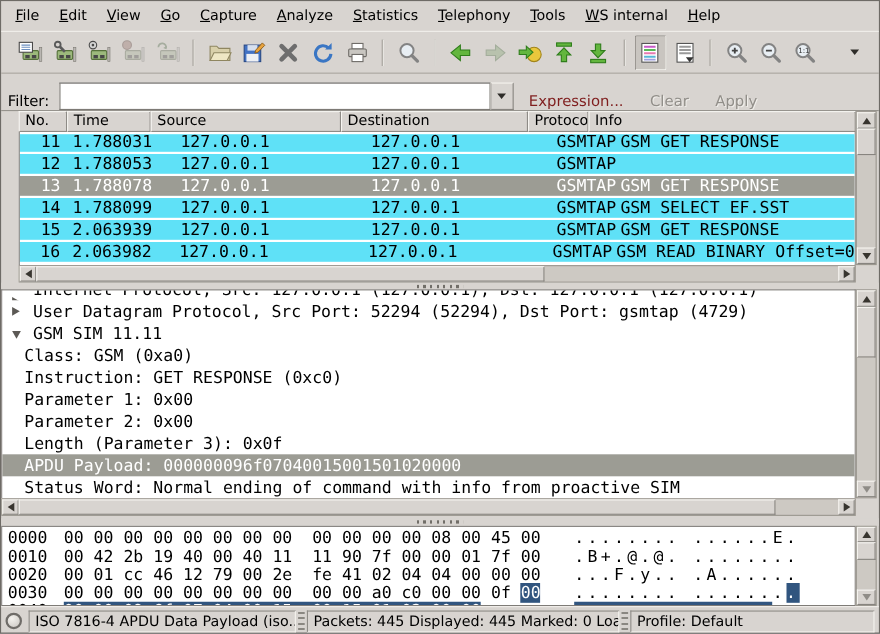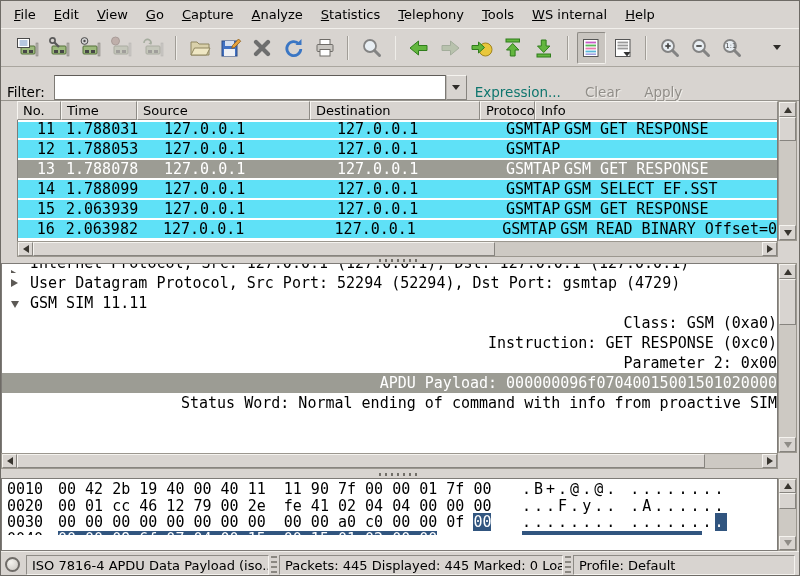--- a/index.html
+++ b/index.html
@@ -29,21 +29,21 @@
   #filterbar{ position:absolute; top:66px; left:0; right:0; height:34px;
     display:flex; align-items:flex-end; padding:0 6px; font-size:13.5px;
     border-bottom:1px solid #96938d; }
   #filterlabel{ margin-right:9px; }
   #filterinput{ width:392px; height:25px; border:1px solid #7d7a75;
     border-top-color:#5f5c58; background:#fff; font-size:13px; padding:0 4px; outline:none; }
   .combo-btn{ width:21px; height:25px; background:#d8d4d0;
     border:1px solid; border-color:#f5f3ef #87847f #87847f #b9b5b0;
     display:flex; align-items:center; justify-content:center; }
   .flatbtn{ margin-left:24px; }
-  #expr-btn{ margin-left:8px; color:#0f766e; }
+  #expr-btn{ margin-left:14px; color:#7f1d1d; }
   .disabled-label{ color:#918e89; text-shadow:1px 1px 0 #efede9; }
   
   #packetpane{ position:absolute; top:100px; left:16px; right:0; height:156px; }
   #plheader{ position:absolute; top:0; left:0; right:21px; height:19px; display:flex; }
   .hcell{ background:#d8d4d0; border:1px solid; border-color:#f7f5f1 #8e8b86 #8e8b86 #f7f5f1;
     font-size:13px; padding:1px 0 0 5px; overflow:hidden; white-space:nowrap; }
   #plbody{ position:absolute; top:19px; bottom:16px; left:0; right:21px; background:#fff;
     border-left:1px solid #7e7b77; border-right:1px solid #7e7b77; overflow:hidden; padding-top:2px;
     font-family:"DejaVu Sans Mono","Liberation Mono",monospace; font-size:15px; }
   .plrow{ display:flex; height:20px; line-height:18px; border-bottom:2px solid #fff; white-space:pre; }
@@ -72,21 +72,21 @@
   
   .splitter{ position:absolute; left:0; right:0; background:#d8d4d0; display:flex;
     align-items:center; justify-content:center; }
   .grip{ width:42px; height:3px;
     background:repeating-linear-gradient(90deg,#716e68 0 2px,transparent 2px 6px); }
   
   #detailspane{ position:absolute; top:262px; left:0; right:21px; height:190px; background:#fff;
     border:1px solid #7e7b77; border-bottom:none; overflow:hidden;
     font-family:"DejaVu Sans Mono","Liberation Mono",monospace; font-size:15px; }
   .dline{ position:relative; height:20px; line-height:20px; padding-left:28px; white-space:pre; }
-  .dline.child{ padding-left:20px;text-align:right; }
+  .dline.child{ padding-left:20px; }
   .dline.dsel{ background:#9c9c94; color:#fff; }
   .dline.clip{ height:9px; overflow:hidden; }
   .dline.clip span{ display:block; margin-top:-11px; }
   .exp{ position:absolute; left:9px; top:7px; width:0; height:0; }
   .exp.right{ border-top:4px solid transparent; border-bottom:4px solid transparent; border-left:7px solid #5c5955; top:6px; }
   .exp.down{ border-left:4px solid transparent; border-right:4px solid transparent; border-top:7px solid #5c5955; top:8px; }
   
   #hexpane{ position:absolute; top:477px; left:0; right:21px; height:73px; background:#fff;
     border:1px solid #7e7b77; overflow:hidden; padding-top:2px;
     font-family:"DejaVu Sans Mono","Liberation Mono",monospace; font-size:15px; }
@@ -404,21 +404,23 @@
   <div class="splitter" style="top:256px;height:6px;">
       <span class="grip"></span>
     </div>
 
   <div id="detailspane">
     <div class="dline clip"><i class="exp right"></i><span>Internet Protocol, Src: 127.0.0.1 (127.0.0.1), Dst: 127.0.0.1 (127.0.0.1)</span></div>
     <div class="dline"><i class="exp right"></i><span>User Datagram Protocol, Src Port: 52294 (52294), Dst Port: gsmtap (4729)</span></div>
     <div class="dline"><i class="exp down"></i><span>GSM SIM 11.11</span></div>
     <div class="dline child"><span>Class: GSM (0xa0)</span></div>
     <div class="dline child"><span>Instruction: GET RESPONSE (0xc0)</span></div>
+    <div class="dline child"><span>Parameter 1: 0x00</span></div>
     <div class="dline child"><span>Parameter 2: 0x00</span></div>
+    <div class="dline child"><span>Length (Parameter 3): 0x0f</span></div>
     <div class="dline child dsel"><span>APDU Payload: 000000096f07040015001501020000</span></div>
     <div class="dline child"><span>Status Word: Normal ending of command with info from proactive SIM</span></div>
   </div>
   <div class="vscroll" style="top:262px;height:190px;">
     <div class="sbtn" style="top:0;left:0;right:0;height:15px">
         <span class="arr-up"></span>
       </div>
     <div class="thumb" style="top:15px;left:0;right:0;height:46px"></div>
     <div class="sbtn" style="bottom:0;left:0;right:0;height:15px">
         <span class="arr-down arr-dim"></span>
@@ -432,20 +434,21 @@
     <div class="sbtn" style="right:0;top:0;bottom:0;width:15px">
         <span class="arr-right"></span>
       </div>
   </div>
 
   <div class="splitter" style="top:470px;height:7px;">
       <span class="grip"></span>
     </div>
 
   <div id="hexpane">
+    <div class="hexrow"><span class="hoff">0000</span><span class="hhx"><span>00 00 00 00 00 00 00 00  00 00 00 00 08 00 45 00</span><span class="bsel"></span></span><span class="hasc"><span>........ ......E.</span><span class="bsel"></span></span></div>
     <div class="hexrow"><span class="hoff">0010</span><span class="hhx"><span>00 42 2b 19 40 00 40 11  11 90 7f 00 00 01 7f 00</span><span class="bsel"></span></span><span class="hasc"><span>.B+.@.@. ........</span><span class="bsel"></span></span></div>
     <div class="hexrow"><span class="hoff">0020</span><span class="hhx"><span>00 01 cc 46 12 79 00 2e  fe 41 02 04 04 00 00 00</span><span class="bsel"></span></span><span class="hasc"><span>...F.y.. .A......</span><span class="bsel"></span></span></div>
     <div class="hexrow"><span class="hoff">0030</span><span class="hhx"><span>00 00 00 00 00 00 00 00  00 00 a0 c0 00 00 0f </span><span class="bsel">00</span></span><span class="hasc"><span>........ .......</span><span class="bsel">.</span></span></div>
     <div class="hexrow clip"><span class="hoff">0040</span><span class="hhx"><span></span><span class="bsel">00 00 09 6f 07 04 00 15  00 15 01 02 00 00</span></span><span class="hasc"><span></span><span class="bsel">...o.... ......</span></span></div>
   </div>
   <div class="vscroll" style="top:477px;height:73px;">
     <div class="sbtn" style="top:0;left:0;right:0;height:14px">
         <span class="arr-up"></span>
       </div>
     <div class="thumb" style="top:14px;left:0;right:0;height:16px"></div>

